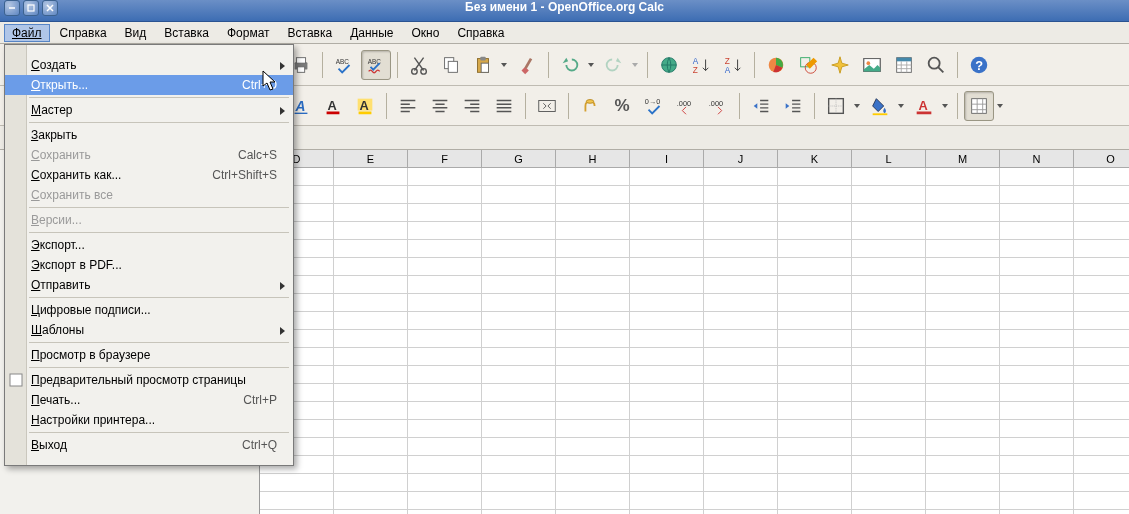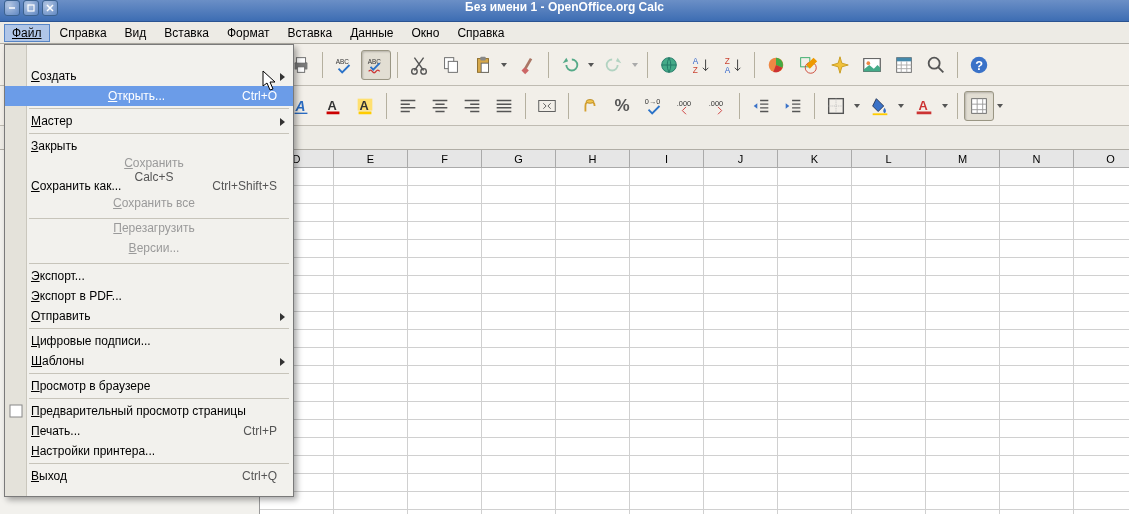--- a/index.html
+++ b/index.html
@@ -163,36 +163,34 @@
   .icon-gutter {
     position: absolute;
     left: 0; top: 0; bottom: 0;
     width: 22px;
     background: #e4e2da;
     border-right: 1px solid #cac7bd;
   }
   .menu-list {
     position: relative;
     padding: 10px 0;
-    margin-top: 11px;
   }
   .menu-row {
     display: flex;
     align-items: center;
     height: 20px;
     padding: 0 16px 0 26px;
     position: relative;
     cursor: pointer;
   }
   .menu-row.highlighted {
     background: #6b9ce8;
     color: #fff;
-    text-align: center;
-  }
-  .menu-row.disabled { color: #9a9a9a; cursor: default; flex-direction: column; }
+  }
+  .menu-row.disabled { color: #9a9a9a; cursor: default; }
   .menu-label { flex: 1; }
   .menu-accel { color: #555; }
   .menu-row.highlighted .menu-accel { color: #fff; }
   .menu-arrow {
     position: absolute;
     right: 6px;
     top: 5px;
   }
   .menu-sep {
     height: 1px;
@@ -594,23 +592,20 @@
       </div>
       <div class="menu-row">
         <span class="menu-label"><span class="underline">С</span>охранить как...</span>
         <span class="menu-accel">Ctrl+Shift+S</span>
       </div>
       <div class="menu-row disabled">
         <span class="menu-label"><span class="underline">С</span>охранить все</span>
       </div>
       <div class="menu-sep"></div>
       <div class="menu-row disabled">
-        <span class="menu-label"><span class="underline">П</span>ерезагрузить</span>
-      </div>
-      <div class="menu-row disabled">
         <span class="menu-label"><span class="underline">В</span>ерсии...</span>
       </div>
       <div class="menu-sep"></div>
       <div class="menu-row">
         <span class="menu-label"><span class="underline">Э</span>кспорт...</span>
       </div>
       <div class="menu-row">
         <span class="menu-label"><span class="underline">Э</span>кспорт в PDF...</span>
       </div>
       <div class="menu-row">

